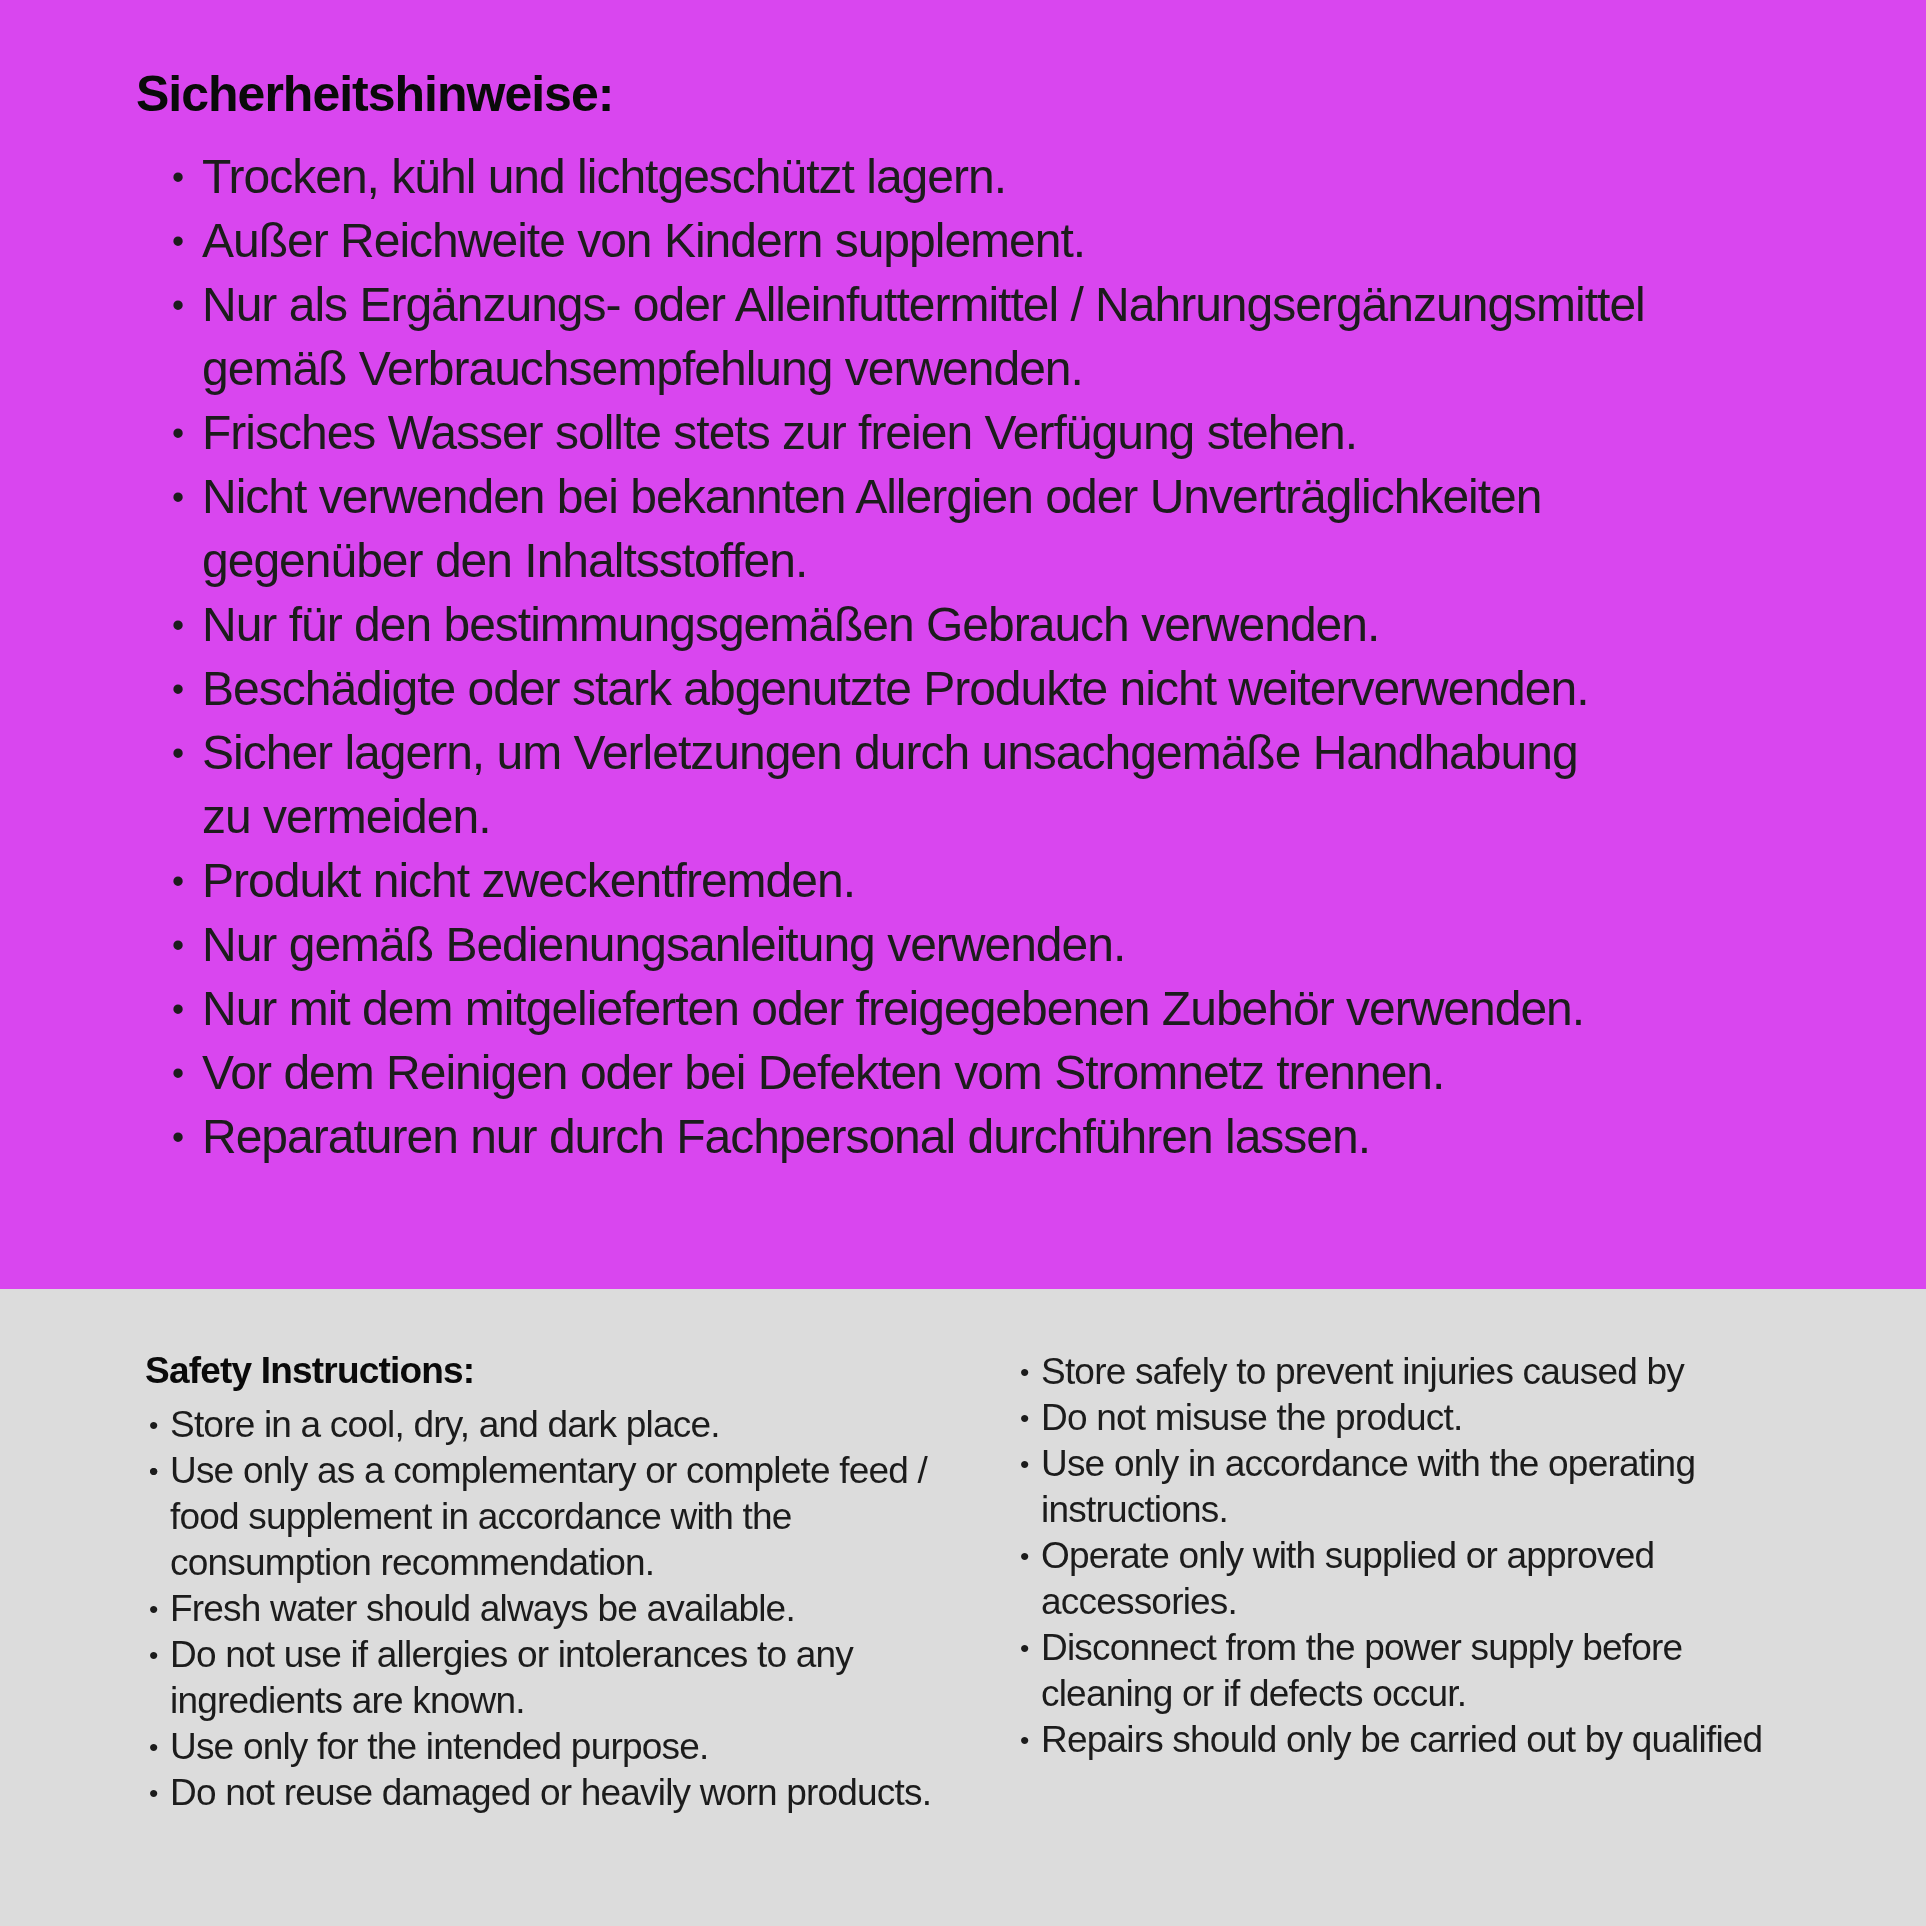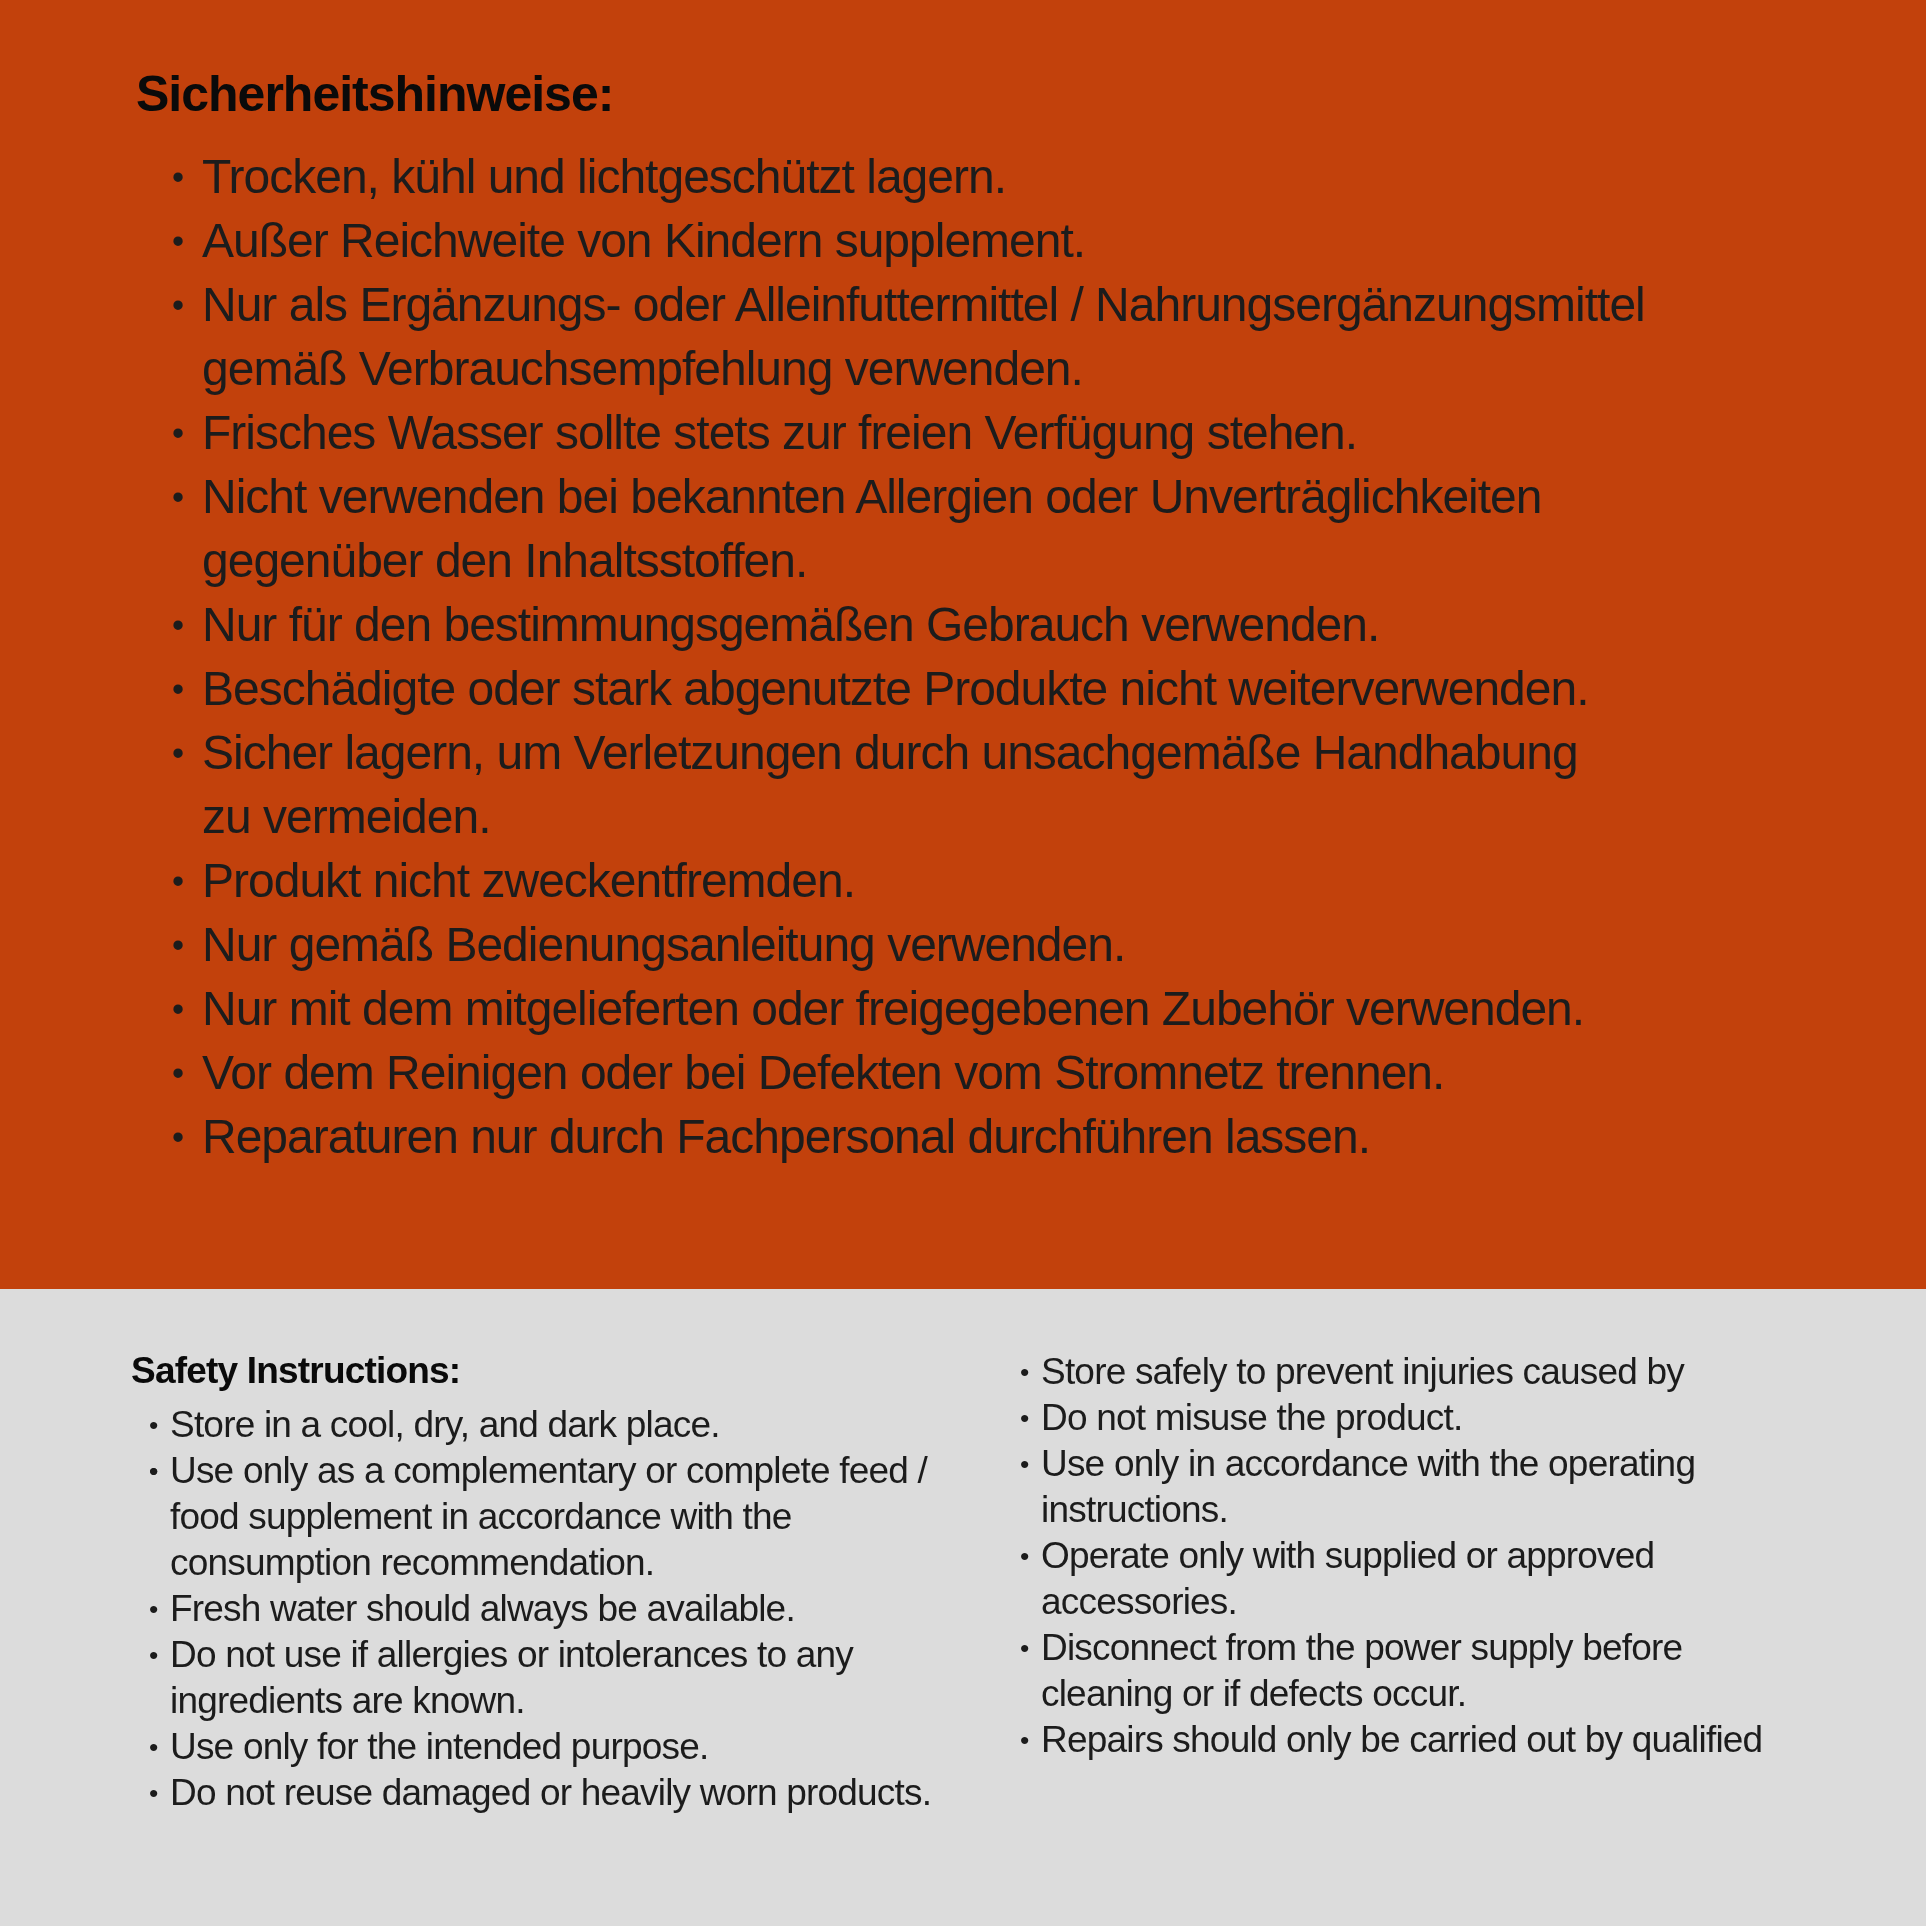--- a/index.html
+++ b/index.html
@@ -1,19 +1,19 @@
 <!DOCTYPE html>
 <html style="font-size:10.3px"><head>
 <meta charset="utf-8">
 <style>
   html,body{margin:0;padding:0;}
   .page{
     position:relative;
     width:1926px;height:1926px;
-    background:#c2410c;
+    background:#d946ef;
     font-family:"Liberation Sans","DejaVu Sans",sans-serif;
     color:#1c1c1c;
     overflow:hidden;
   }
   .band{
     position:absolute;left:0;top:1289px;width:1926px;height:638px;
     background:#dcdcdc;
   }
   .de-heading{
     position:absolute;left:136px;top:64px;margin:0;
@@ -29,21 +29,21 @@
   .dot{
     position:absolute;left:-30px;
     font-size:0.72em;
   }
   .en{
     font-size:37px;line-height:46px;letter-spacing:-0.8px;
     white-space:nowrap;
   }
   .en .dot{left:-21px;}
   .en-heading{
-    position:absolute;left:131px;top:1349px;margin:0;
+    position:absolute;left:145px;top:1349px;margin:0;
     font-size:37px;line-height:1.2;font-weight:700;
     letter-spacing:-0.8px;color:#0a0a0a;white-space:nowrap;
   }
   .en-left{position:absolute;left:170px;top:1402px;}
   .en-right{position:absolute;left:1041px;top:1349px;}
 </style>
 </head>
 <body>
 
 <div class="page">

